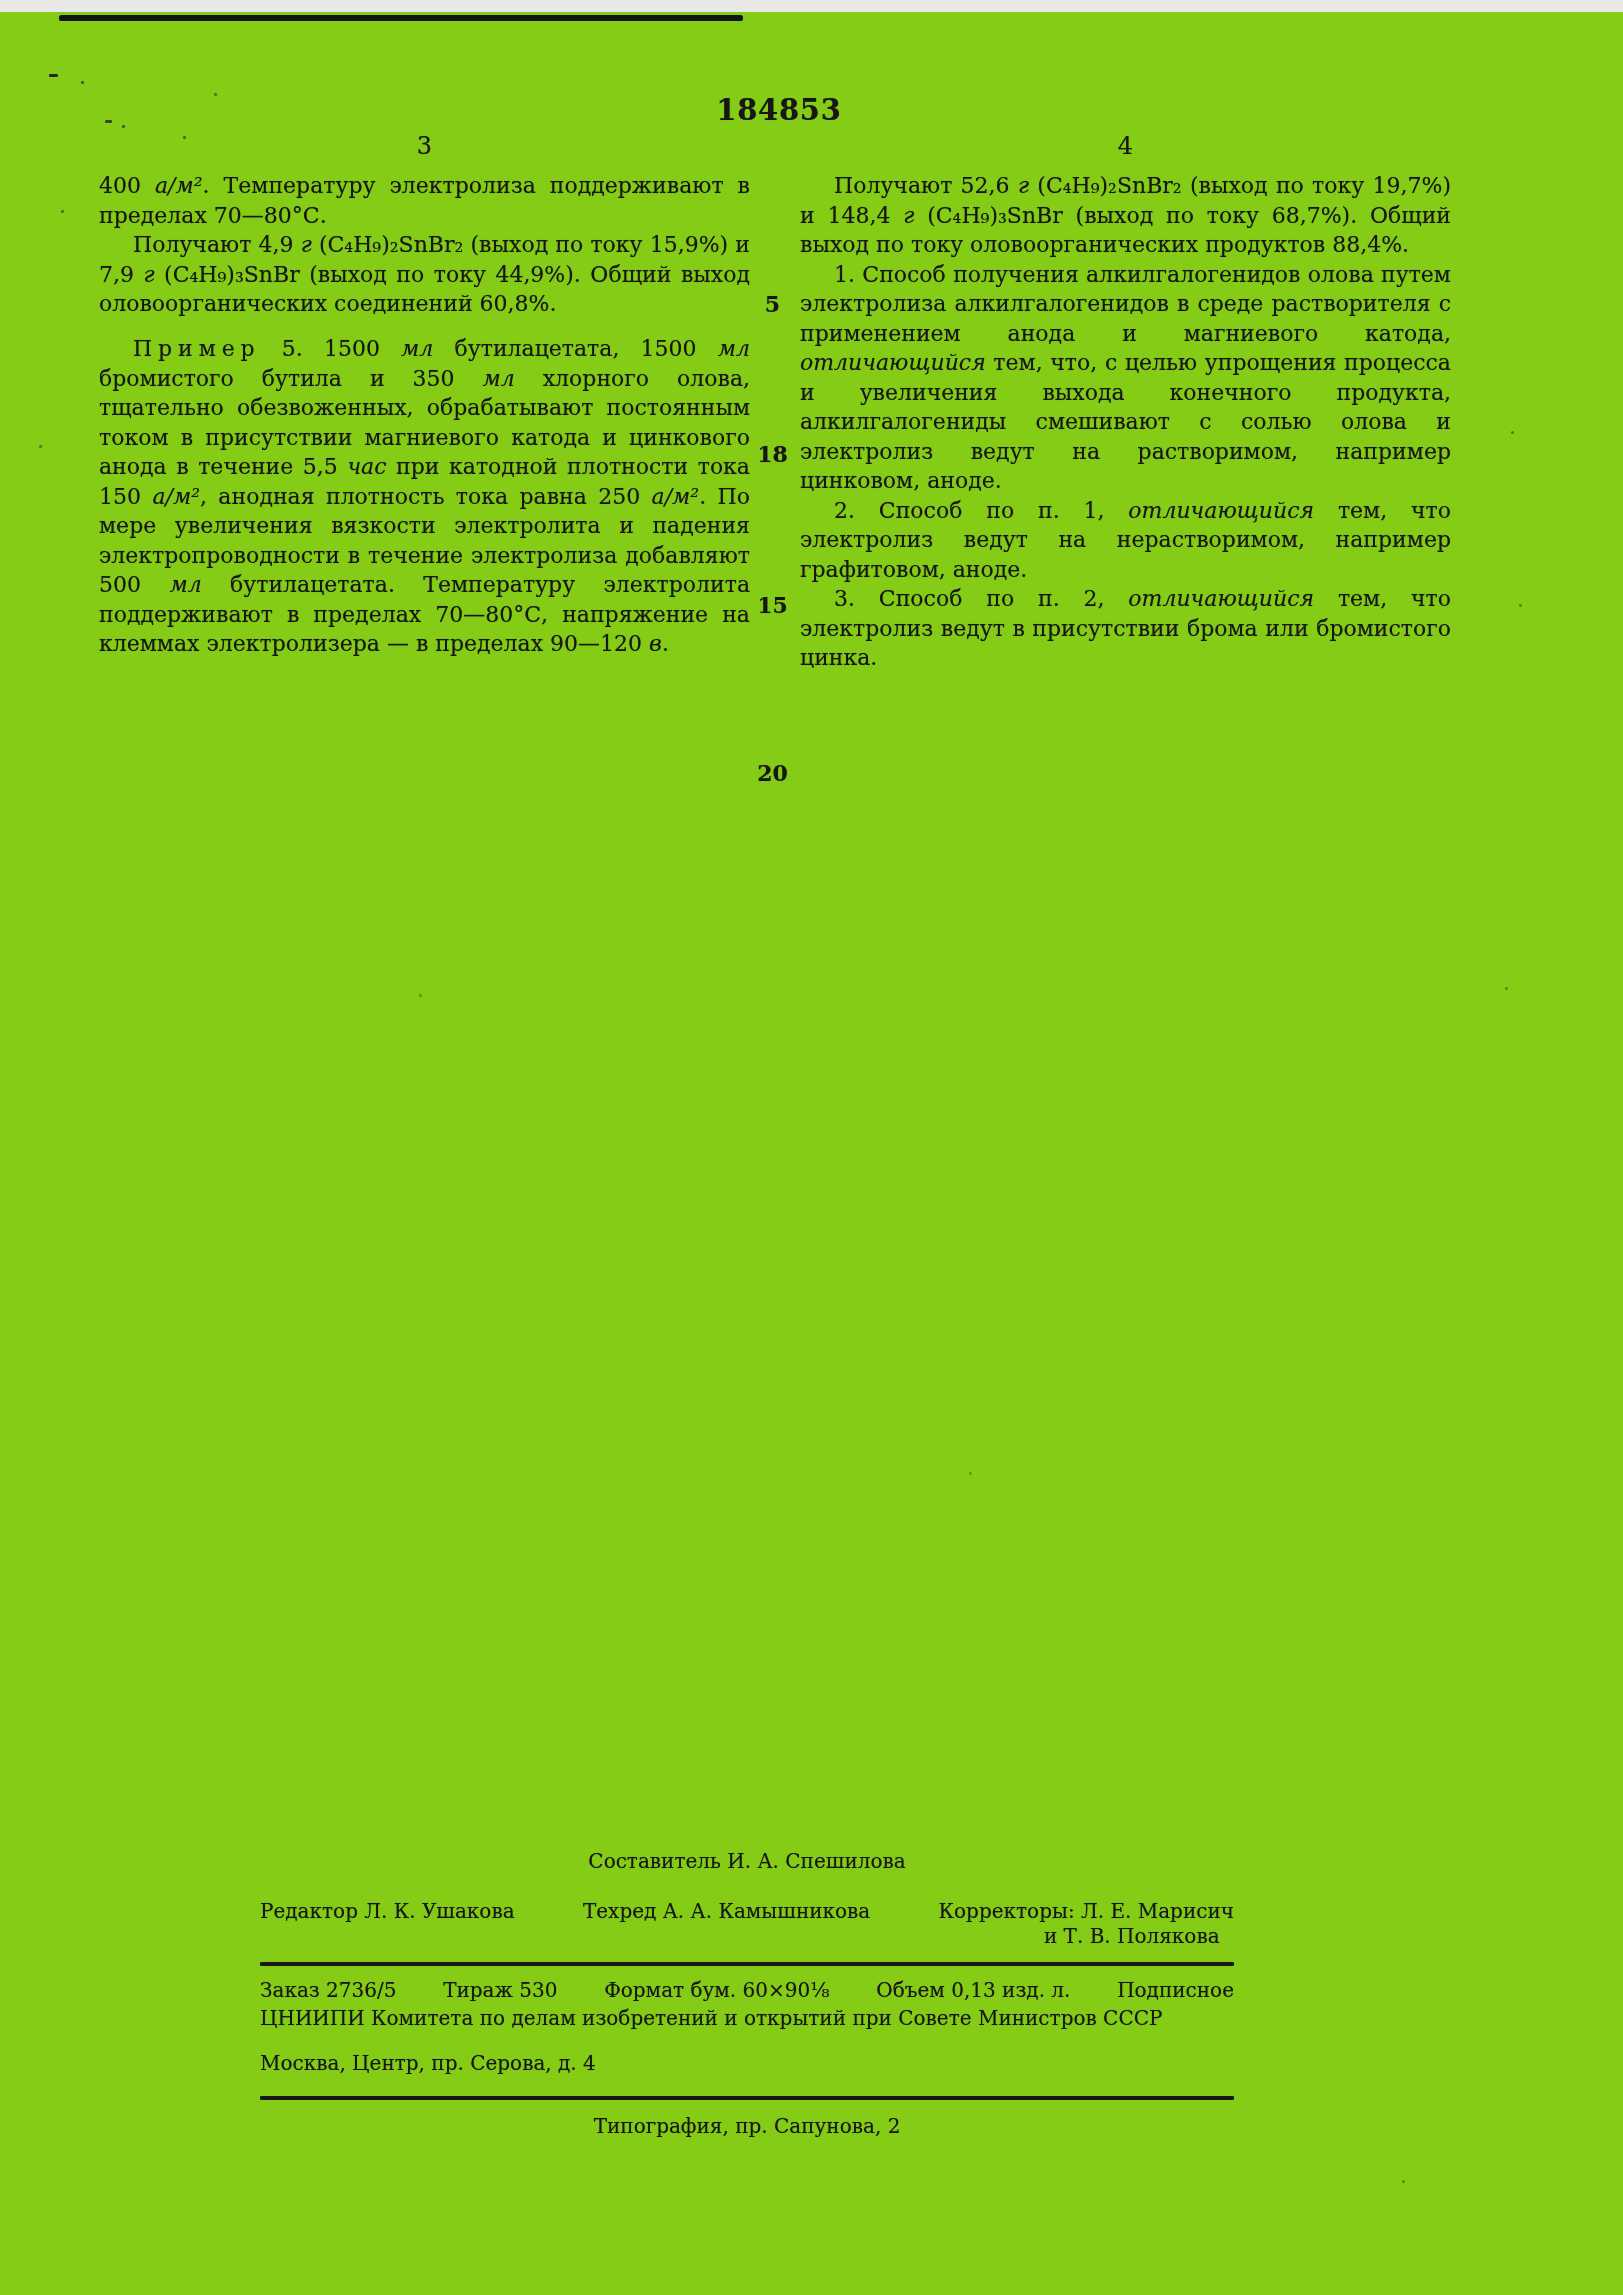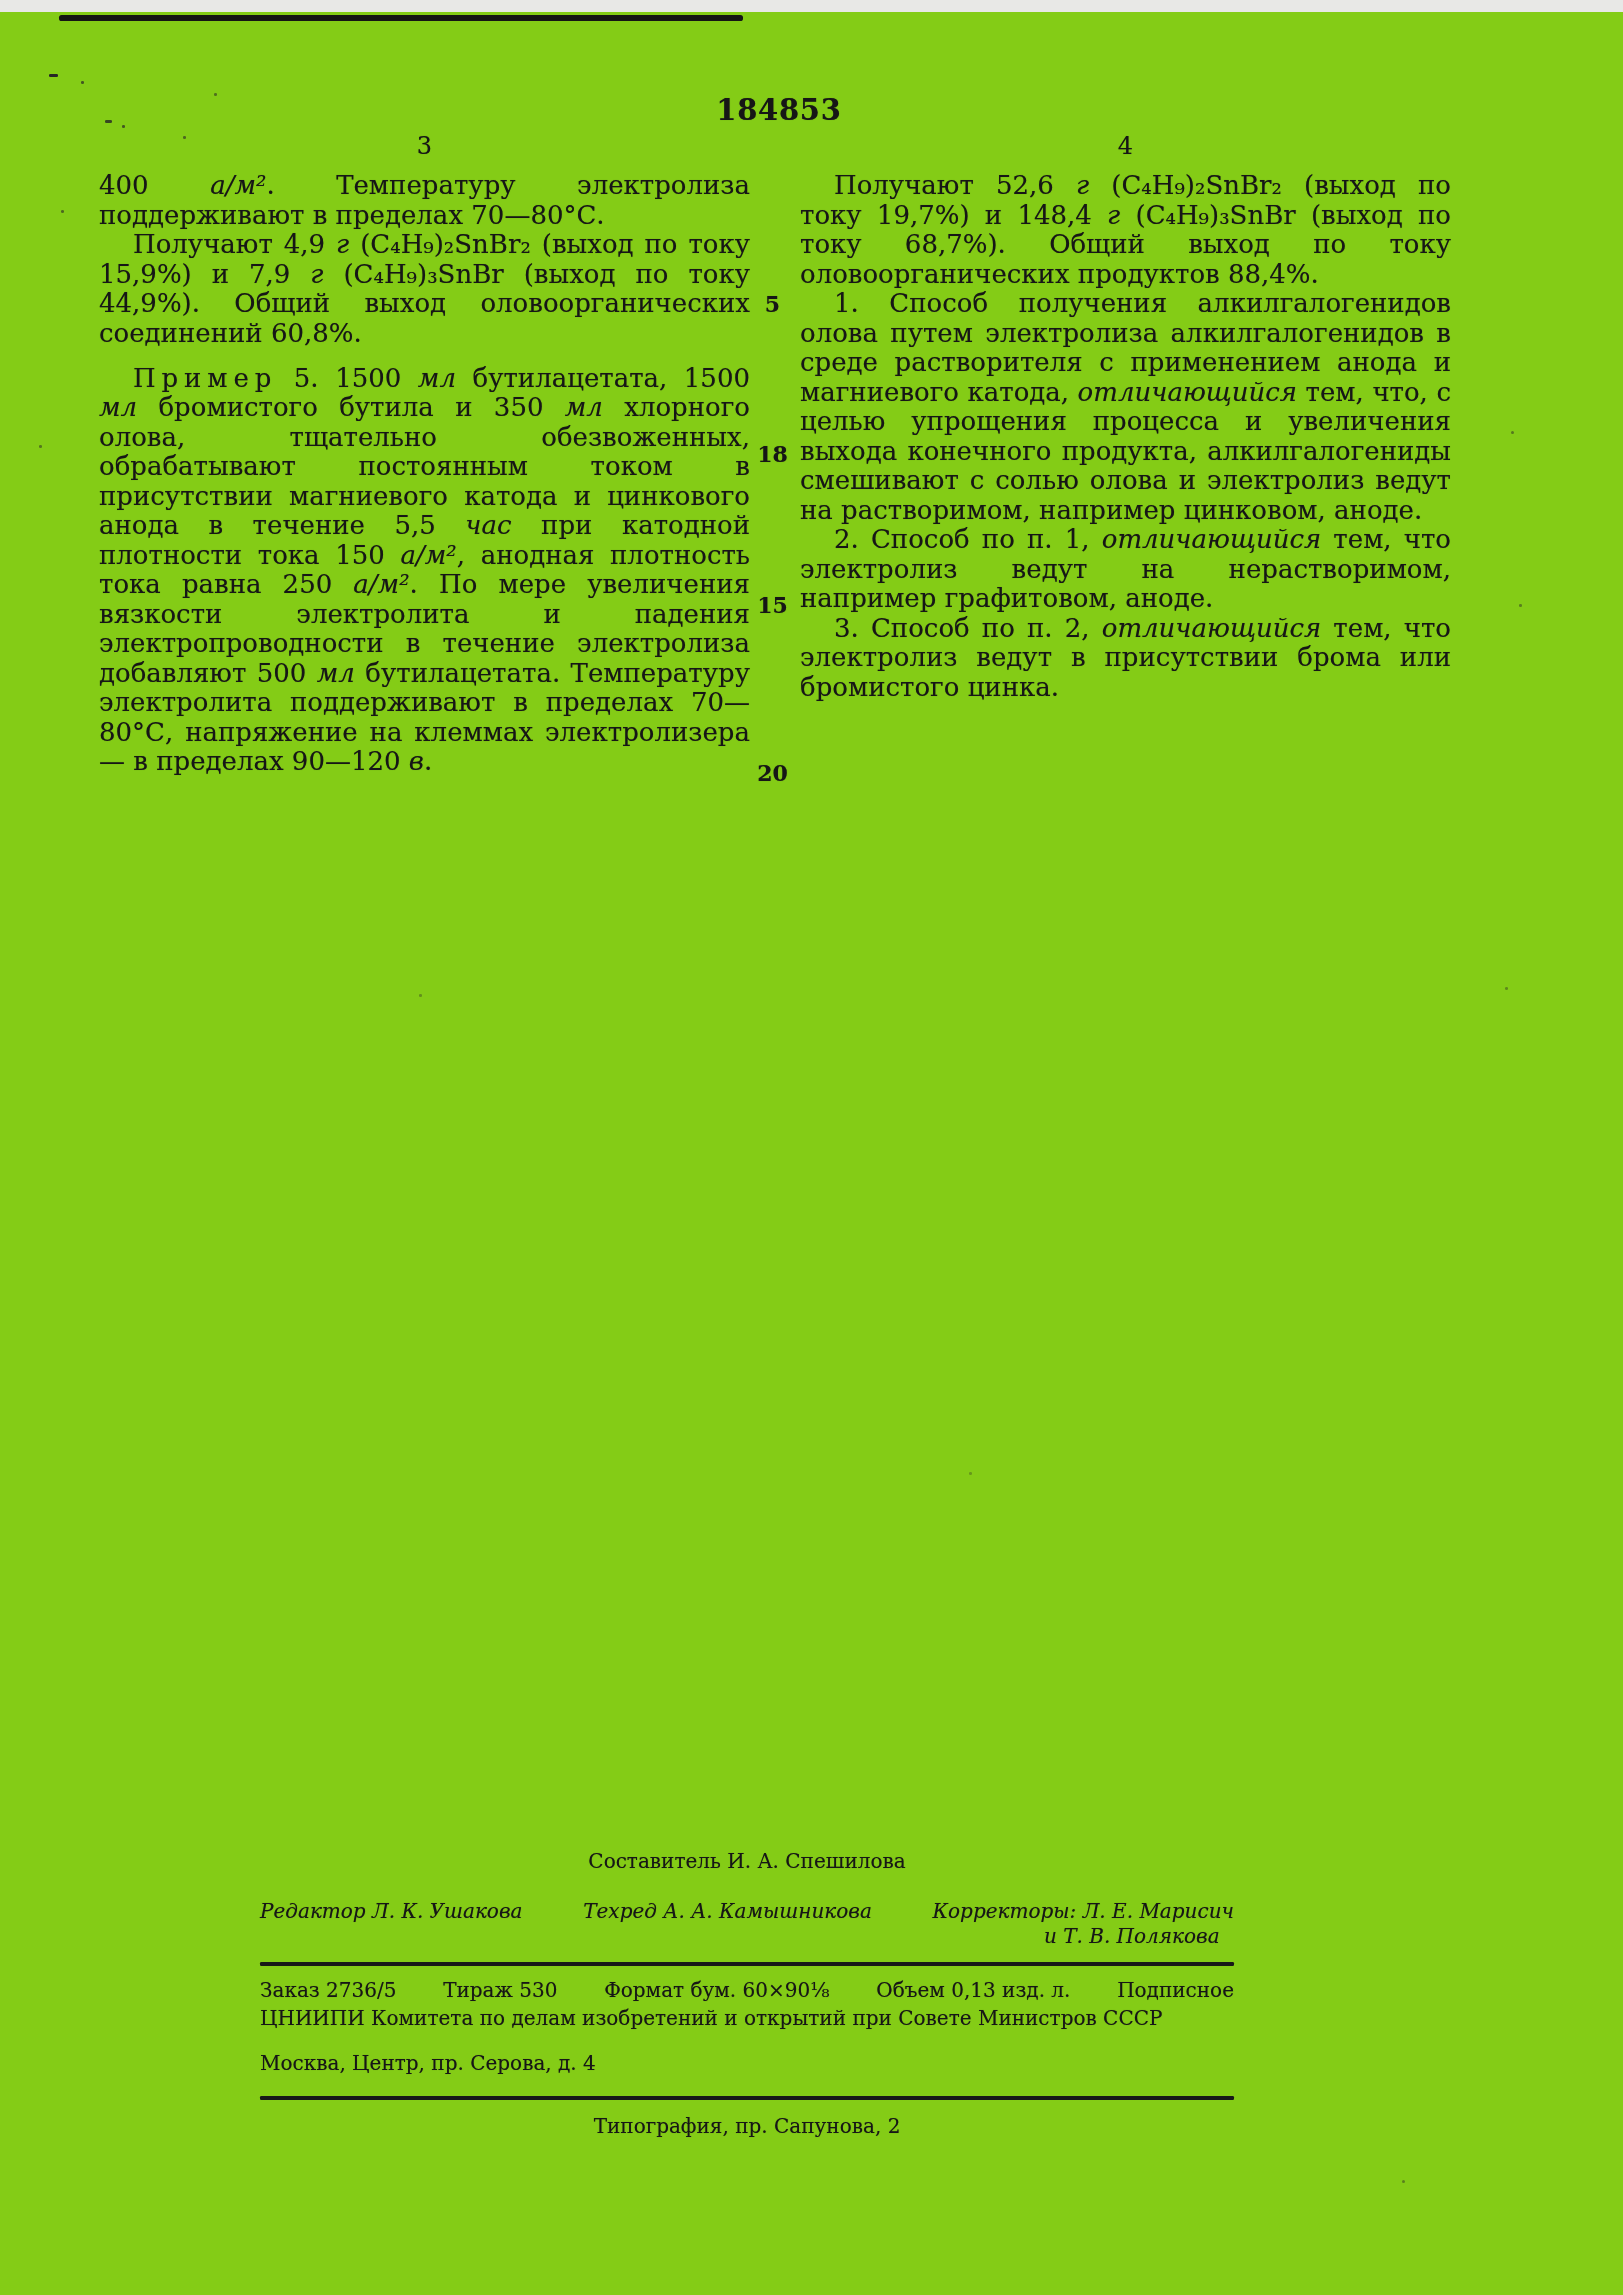--- a/index.html
+++ b/index.html
@@ -19,21 +19,21 @@
     position:absolute; top:81px; left:0; width:1558px;
     text-align:center; font-size:29px; font-weight:700; letter-spacing:0.7px;
   }
   .colno{ position:absolute; top:120px; font-size:24px; text-align:center; }
   .colno-left{ left:99px; width:651px; }
   .colno-right{ left:800px; width:651px; }
 
   
   .col{
     position:absolute; top:159px; width:651px;
-    font-size:26px; line-height:29.5px;
+    font-size:22px; line-height:29.5px;
     text-align:justify;
   }
   .col-left{ left:99px; }
   .col-right{ left:800px; }
   .par{ margin:0; }
   .par.indent{ text-indent:34px; }
   .par.sp-before{ margin-top:15.7px; }
   .par.heading{
     text-align:center; text-indent:0;
     letter-spacing:7.2px;
@@ -49,21 +49,21 @@
   }
   .ln-1{ top:281px; } .ln-2{ top:431px; } .ln-3{ top:582px; } .ln-4{ top:750px; }
 
   
   .footer{
     position:absolute; left:260px; top:1837px; width:974px;
     font-size:20px; line-height:25px;
   }
   .compiler{ text-align:center; margin:0 0 25px 0; }
   .credits{ display:flex; justify-content:space-between; align-items:flex-start; margin:0; }
-  .credit{ white-space:nowrap;font-style:italic; }
+  .credit{ white-space:nowrap; }
   .correctors{ text-align:right; }
   .correctors .line2{ padding-right:14.4px; }
   .rule{ height:3.9px; background:#181818; margin-top:13px; border-radius:1.3px; }
   .imprint-row{ display:flex; justify-content:space-between; margin-top:11.8px; }
   .imprint-row span{ white-space:nowrap; }
   .imprint-center{ margin-top:3.3px; }
   .typography{ text-align:center; margin-top:14.4px; }
 
   
   .scanbar{

